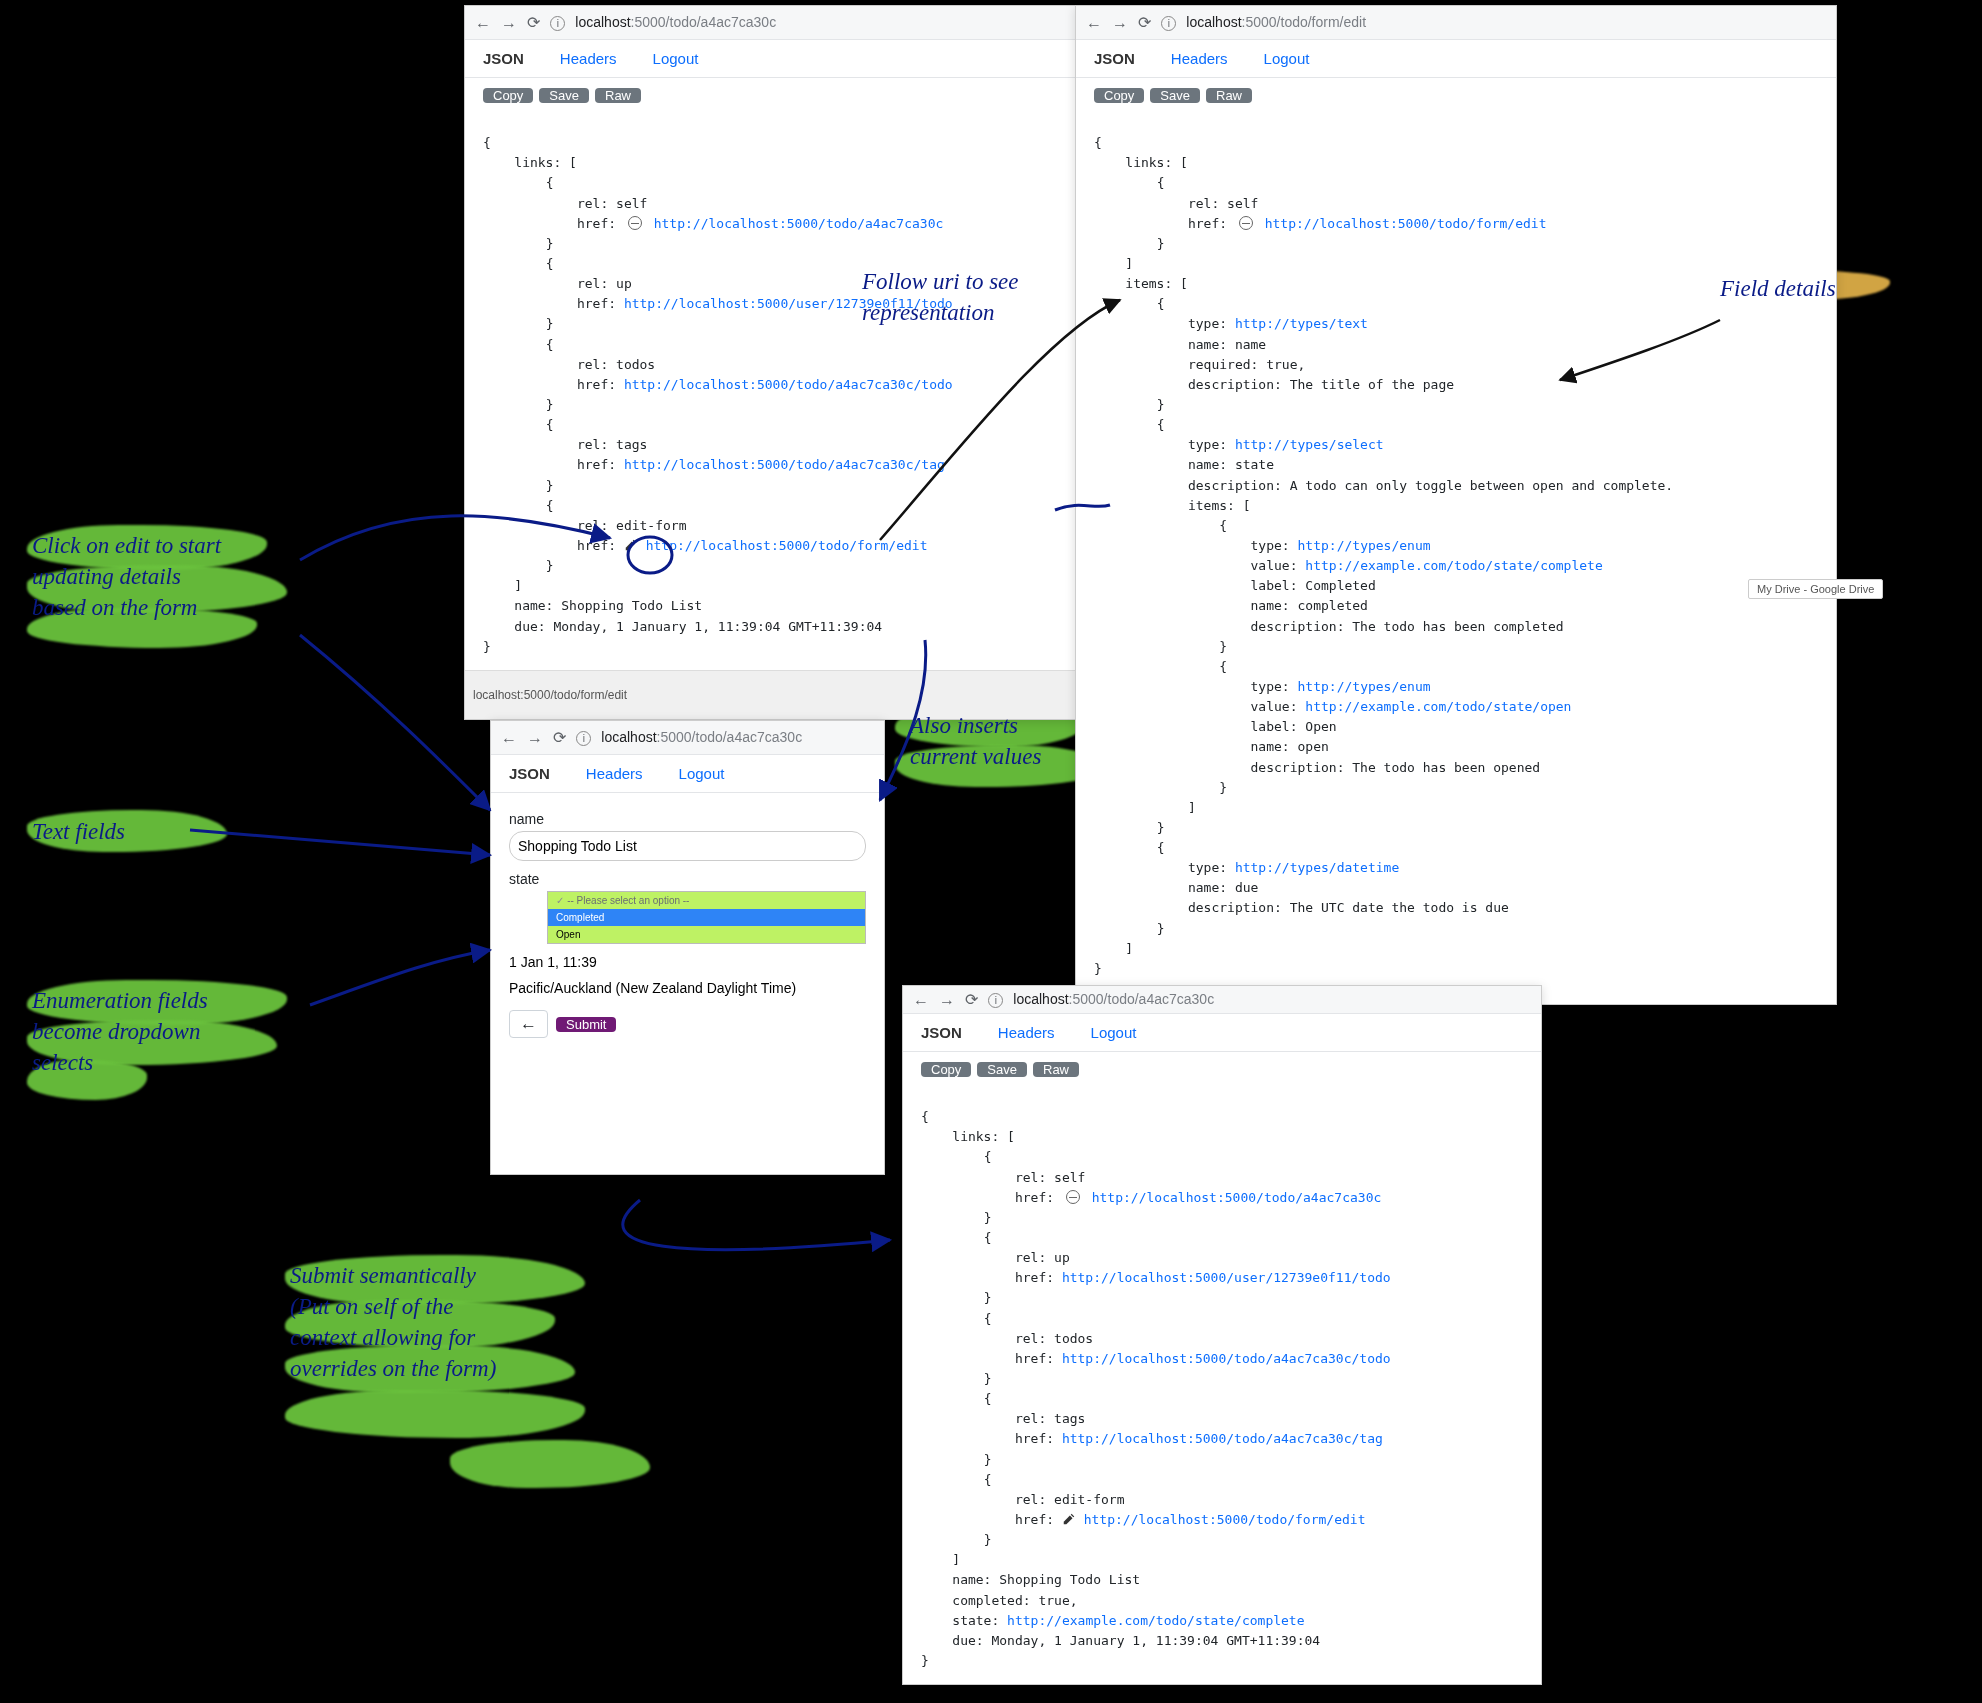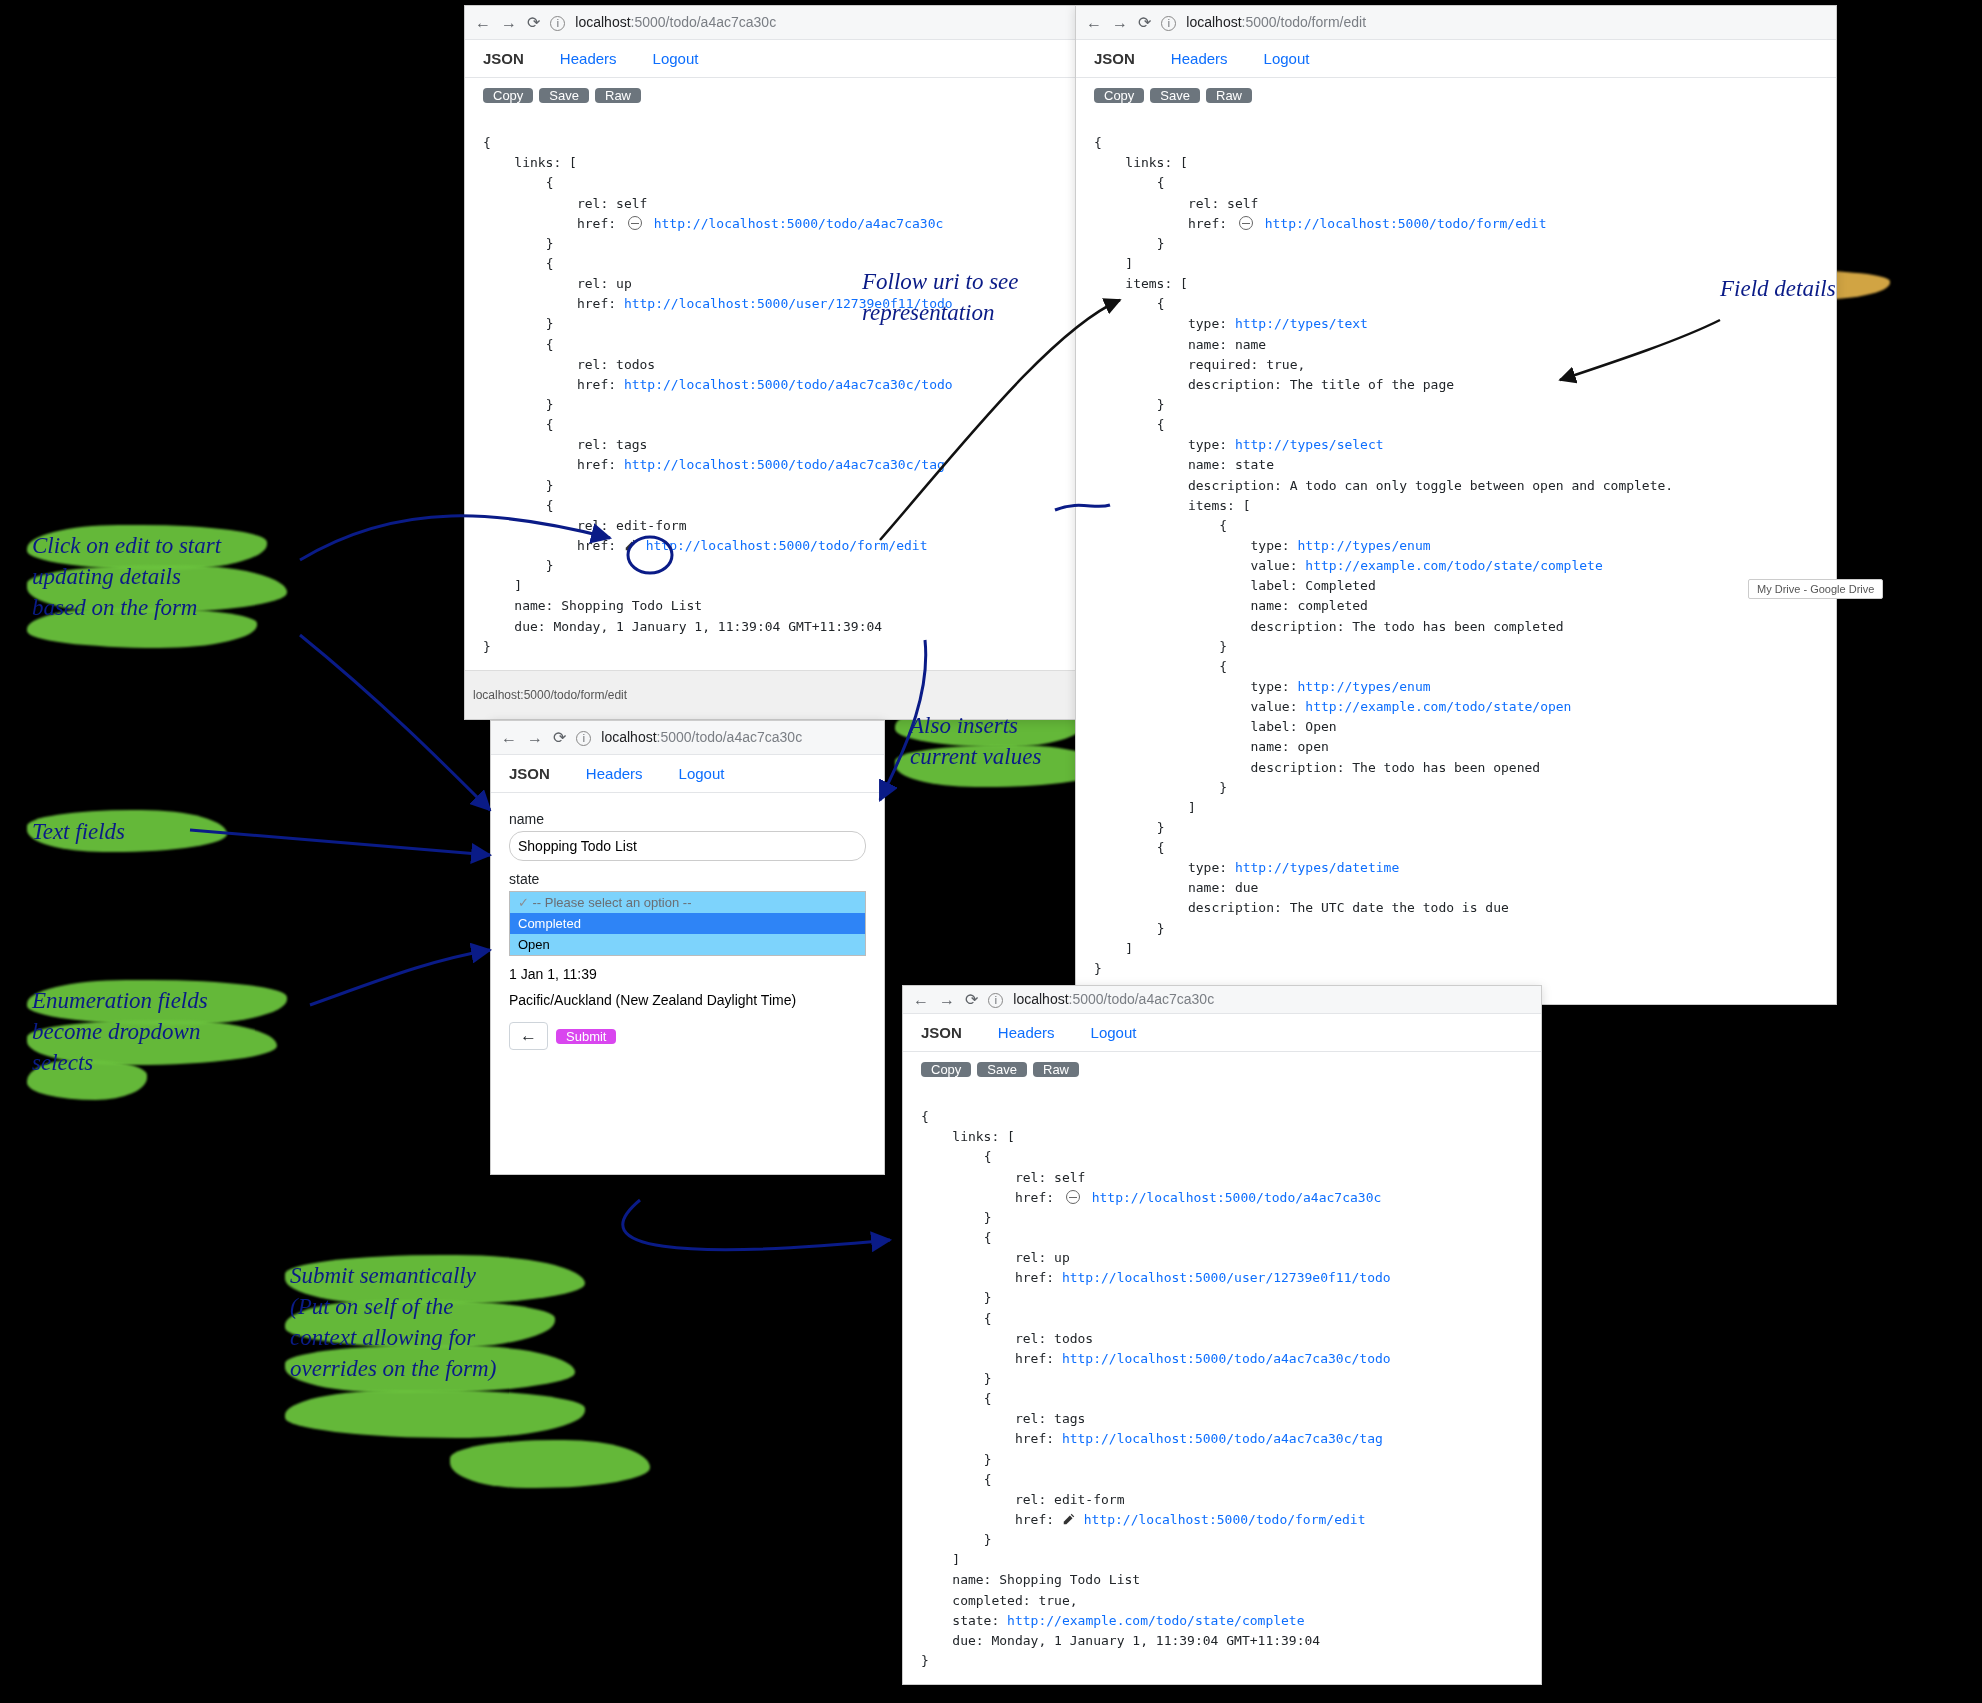--- a/index.html
+++ b/index.html
@@ -56,21 +56,21 @@
   .btn-row {
     display:flex; gap:6px; padding:10px 18px 6px;
   }
   .btn-row .btn, .status-line {
     font-size:13px;
   }
   .btn {
     background:#6c757d; color:#fff; border:none; padding:0 10px;
     border-radius:4px; font-size:13px; cursor:default;
   }
-  .btn.primary { background:#d946ef; }
+  .btn.primary { background:#701a75; }
   .btn.back {
     background:#fff; color:#212529; border:1px solid #ced4da;
     font-weight:bold; font-size:17px; padding:3px 10px;
   }
 
   
   .json-body {
     font-family: ui-monospace, SFMono-Regular, Menlo, Consolas, monospace;
     font-size: 13px;
     color: #212529;
@@ -93,22 +93,23 @@
   }
 
   
   .form-body { padding: 8px 18px 16px; font-size:14px; }
   .form-body label { display:block; margin:10px 0 4px; color:#212529; }
   .form-body .text-input {
     width:100%; padding:6px 8px; border:1px solid #ccc; border-radius:14px;
     font-size:14px;
   }
   .select-wrap {
-    border:1px solid #bbb; background:#7dd3fc; font-size:13px;
+    border:1px solid #bbb; background:#bef264; font-size:10px;
     margin-top:4px;
+    margin-left:38px;
   }
   .select-wrap .opt {
     padding:3px 8px;
   }
   .select-wrap .opt.placeholder { color:#6a6e74; }
   .select-wrap .opt.placeholder::before { content:"✓ "; color:#8a8d91; }
   .select-wrap .opt.hl { background:#2e84f6; color:#fff; }
   .form-body .meta-line { margin-top:10px; }
   .form-body .actions { display:flex; gap:8px; margin-top:14px; align-items:center;}
 

